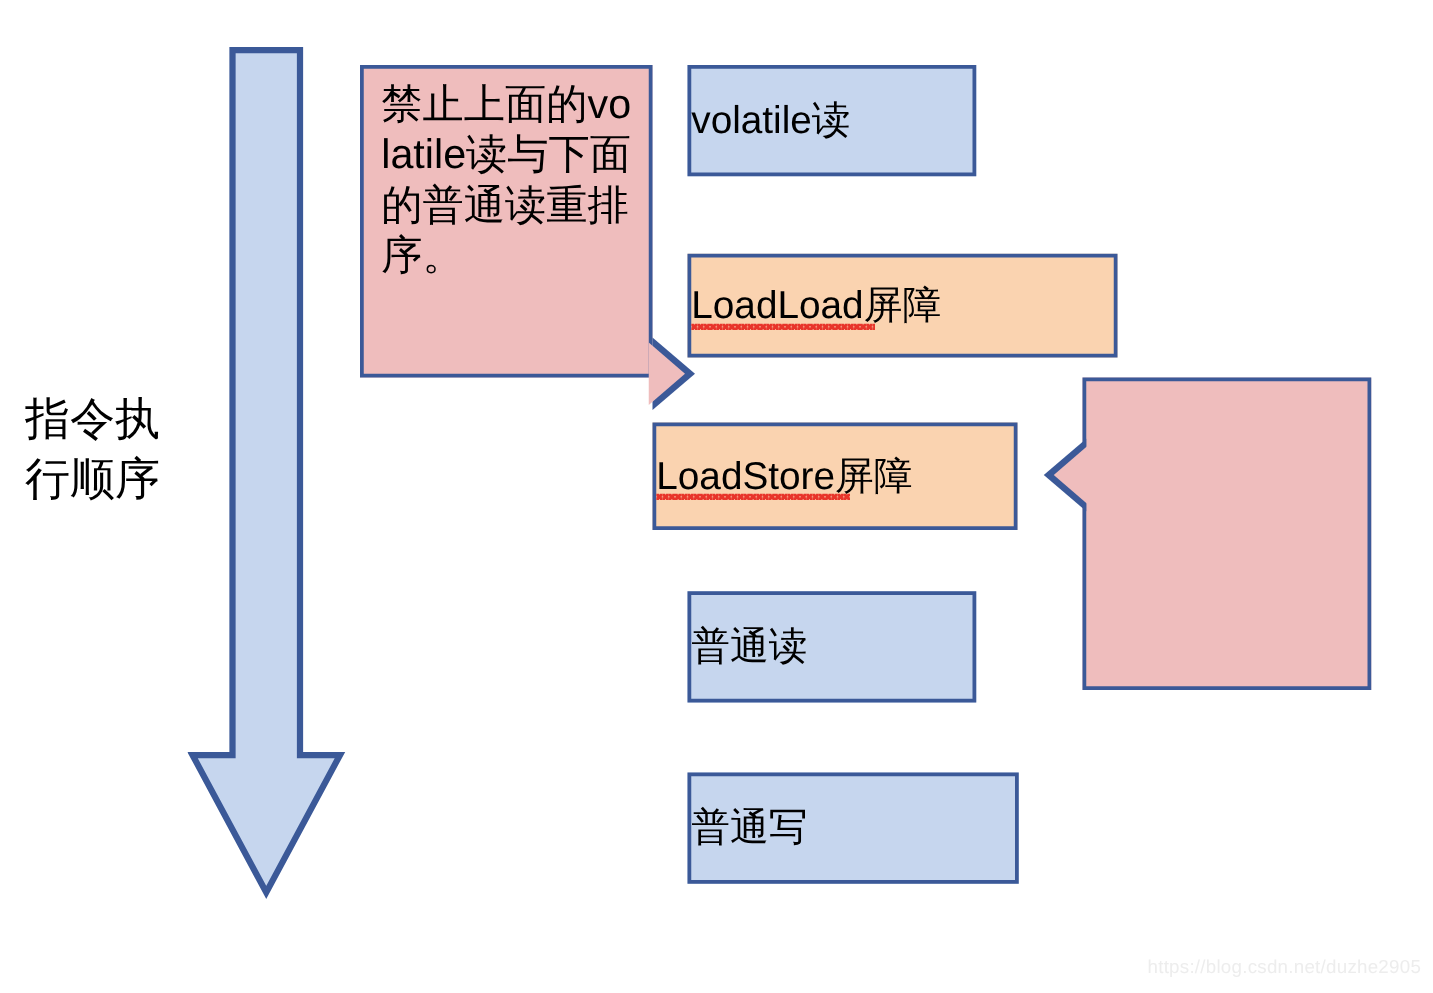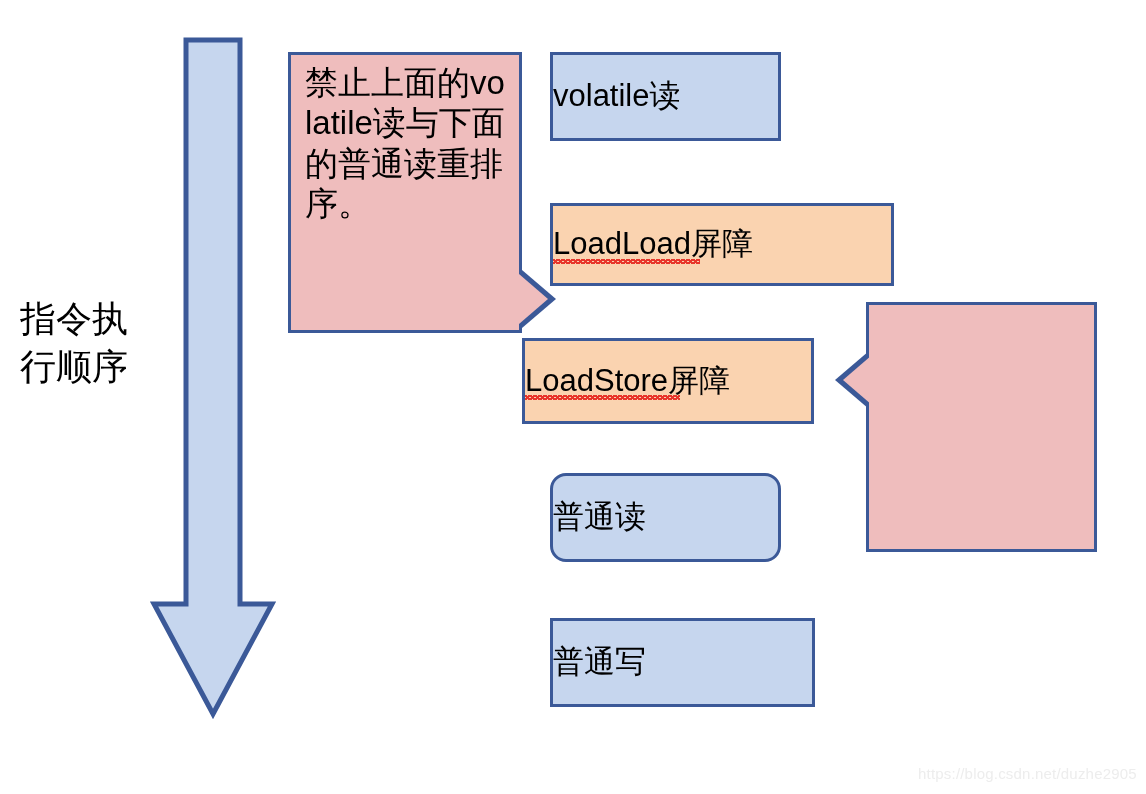--- a/index.html
+++ b/index.html
@@ -98,20 +98,21 @@
   }
 
   
   #axis-label {
     position: absolute;
     font-size: 36px;
     line-height: 1.32;
     color: #000000;
     text-align: left;
     white-space: pre-line;
+    margin-top: 16px;
   }
 
   
   #down-arrow {
     position: absolute;
   }
 
   
   #watermark {
     position: absolute;
@@ -146,29 +147,29 @@
     </span>
   </div>
 
   <div class="shape opbox orange" style="left:522px; top:338px; width:292px; height:86px;">
     <span class="spellwrap">
       <span>LoadStore屏障</span>
       <span class="squiggle" style="width:155px;"></span>
     </span>
   </div>
 
-  <div class="shape opbox blue" style="left:550px; top:473px; width:231px; height:89px;border-radius:16px;">
+  <div class="shape opbox blue" style="left:550px; top:473px; width:231px; height:89px;">
     <span>普通读</span>
   </div>
 
   <div class="shape opbox blue" style="left:550px; top:618px; width:265px; height:89px;">
     <span>普通写</span>
   </div>
 
-  <div class="callout" style="left:288px; top:52px; width:234px; height:281px;">
+  <div class="callout" style="left:288px; top:52px; width:234px; height:250px;">
     <span>禁止上面的volatile读与下面的普通读重排序。</span>
     <span class="tail right-border" style="left:231px; top:215px;"></span>
     <span class="tail right-fill" style="left:228px; top:219px;"></span>
   </div>
 
   <div class="callout" style="left:866px; top:302px; width:231px; height:250px;">
     <span class="tail left-border" style="left:-34px; top:46px;"></span>
     <span class="tail left-fill" style="left:-26px; top:50px;"></span>
   </div>
 

